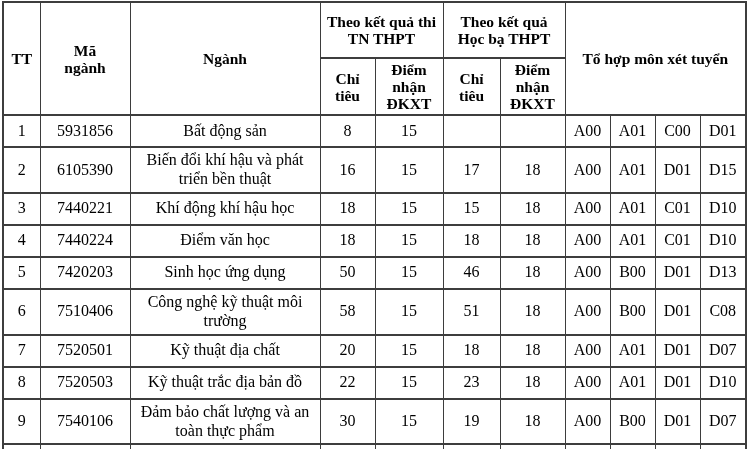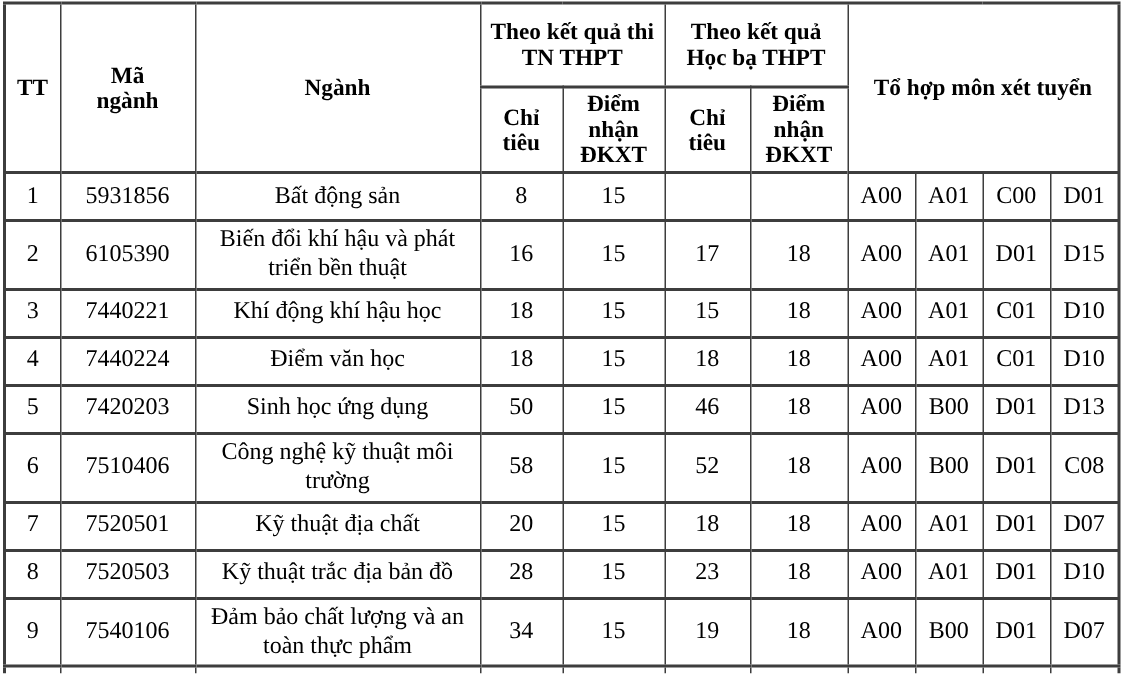--- a/index.html
+++ b/index.html
@@ -164,21 +164,21 @@
     <td>B00</td>
     <td>D01</td>
     <td>D13</td>
   </tr>
         <tr class="data-row">
     <td>6</td>
     <td>7510406</td>
     <td class="name-cell">Công nghệ kỹ thuật môi trường</td>
     <td>58</td>
     <td>15</td>
-    <td>52</td>
+    <td>51</td>
     <td>18</td>
     <td>A00</td>
     <td>B00</td>
     <td>D01</td>
     <td>C08</td>
   </tr>
         <tr class="data-row">
     <td>7</td>
     <td>7520501</td>
     <td class="name-cell">Kỹ thuật địa chất</td>
@@ -188,34 +188,34 @@
     <td>18</td>
     <td>A00</td>
     <td>A01</td>
     <td>D01</td>
     <td>D07</td>
   </tr>
         <tr class="data-row">
     <td>8</td>
     <td>7520503</td>
     <td class="name-cell">Kỹ thuật trắc địa bản đồ</td>
-    <td>28</td>
+    <td>22</td>
     <td>15</td>
     <td>23</td>
     <td>18</td>
     <td>A00</td>
     <td>A01</td>
     <td>D01</td>
     <td>D10</td>
   </tr>
         <tr class="data-row">
     <td>9</td>
     <td>7540106</td>
     <td class="name-cell">Đảm bảo chất lượng và an toàn thực phẩm</td>
-    <td>34</td>
+    <td>30</td>
     <td>15</td>
     <td>19</td>
     <td>18</td>
     <td>A00</td>
     <td>B00</td>
     <td>D01</td>
     <td>D07</td>
   </tr>
         <tr class="data-row">
     <td>10</td>

